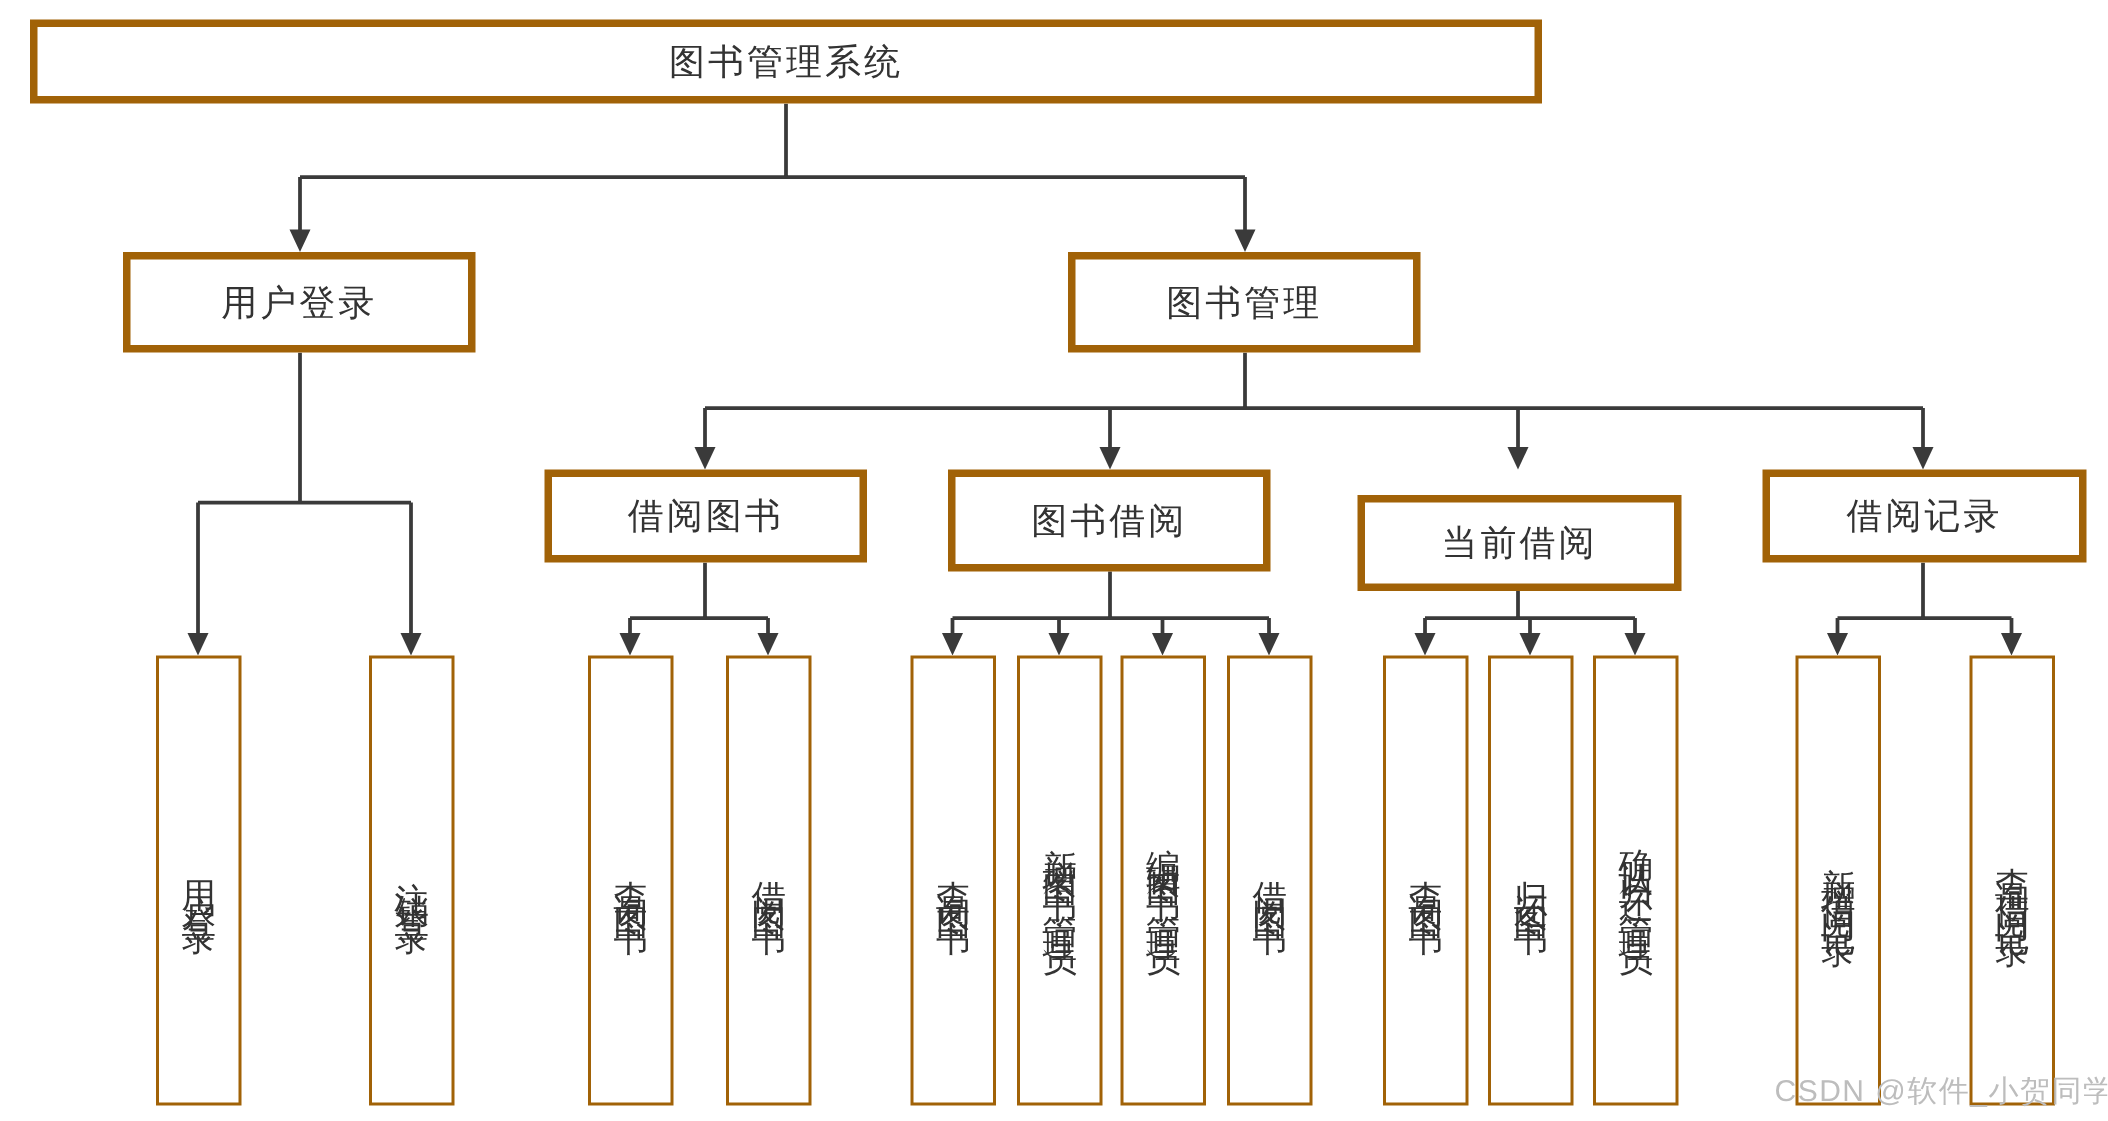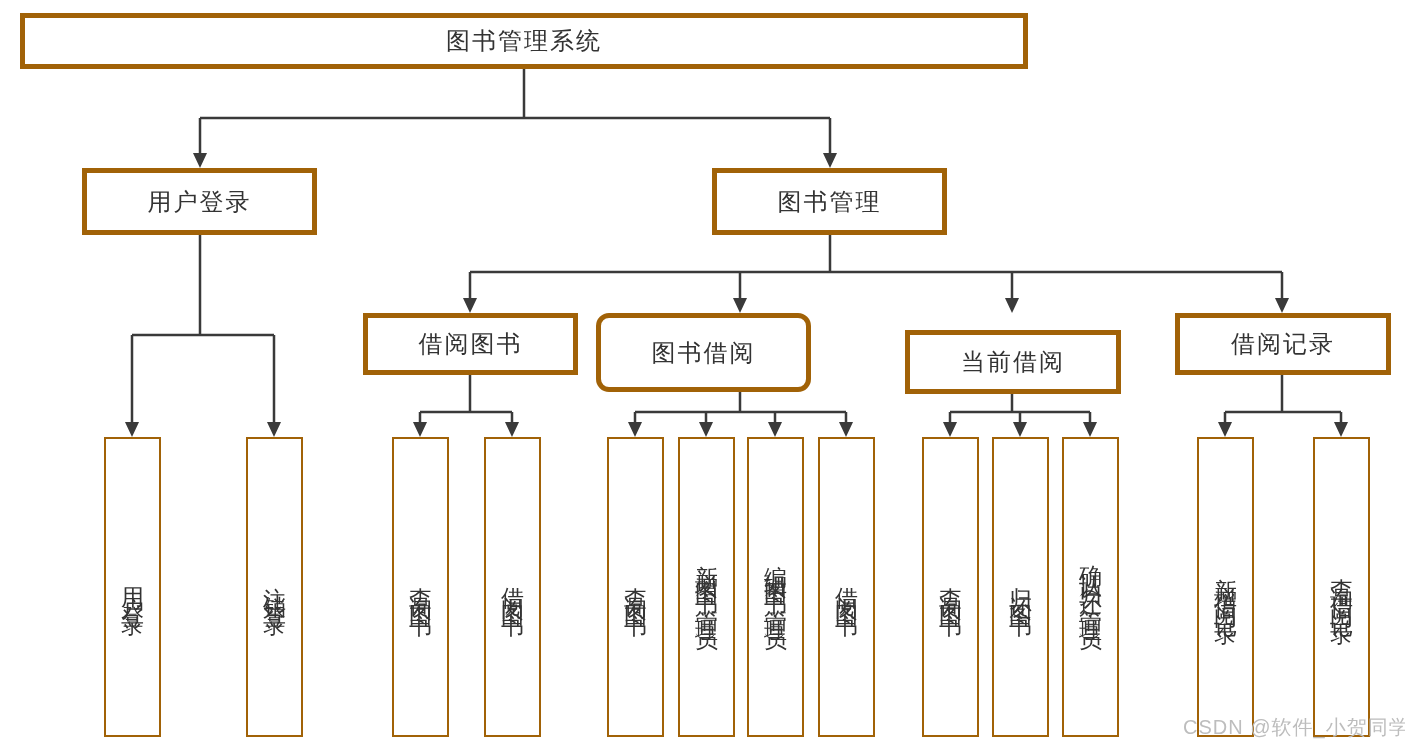--- a/index.html
+++ b/index.html
@@ -96,21 +96,21 @@
       <polygon points="1334,422 1348,422 1341,437"></polygon>
     </g>
   </svg>
 
   <div class="node" style="left:20px; top:13px; width:1008px; height:56px;">图书管理系统</div>
 
   <div class="node" style="left:82px; top:168px; width:235px; height:67px;">用户登录</div>
   <div class="node" style="left:712px; top:168px; width:235px; height:67px;">图书管理</div>
 
   <div class="node" style="left:363px; top:313px; width:215px; height:62px;">借阅图书</div>
-  <div class="node" style="left:596px; top:313px; width:215px; height:79px;border-radius:13px;">图书借阅</div>
+  <div class="node" style="left:632px; top:313px; width:215px; height:68px;">图书借阅</div>
   <div class="node" style="left:905px; top:330px; width:216px; height:64px;">当前借阅</div>
   <div class="node" style="left:1175px; top:313px; width:216px; height:62px;">借阅记录</div>
 
   <div class="node leaf" style="left:104px; top:437px; width:57px; height:300px;">
     <span class="vtext">用户登录</span>
   </div>
   <div class="node leaf" style="left:246px; top:437px; width:57px; height:300px;">
     <span class="vtext">注销登录</span>
   </div>
   <div class="node leaf" style="left:392px; top:437px; width:57px; height:300px;">

